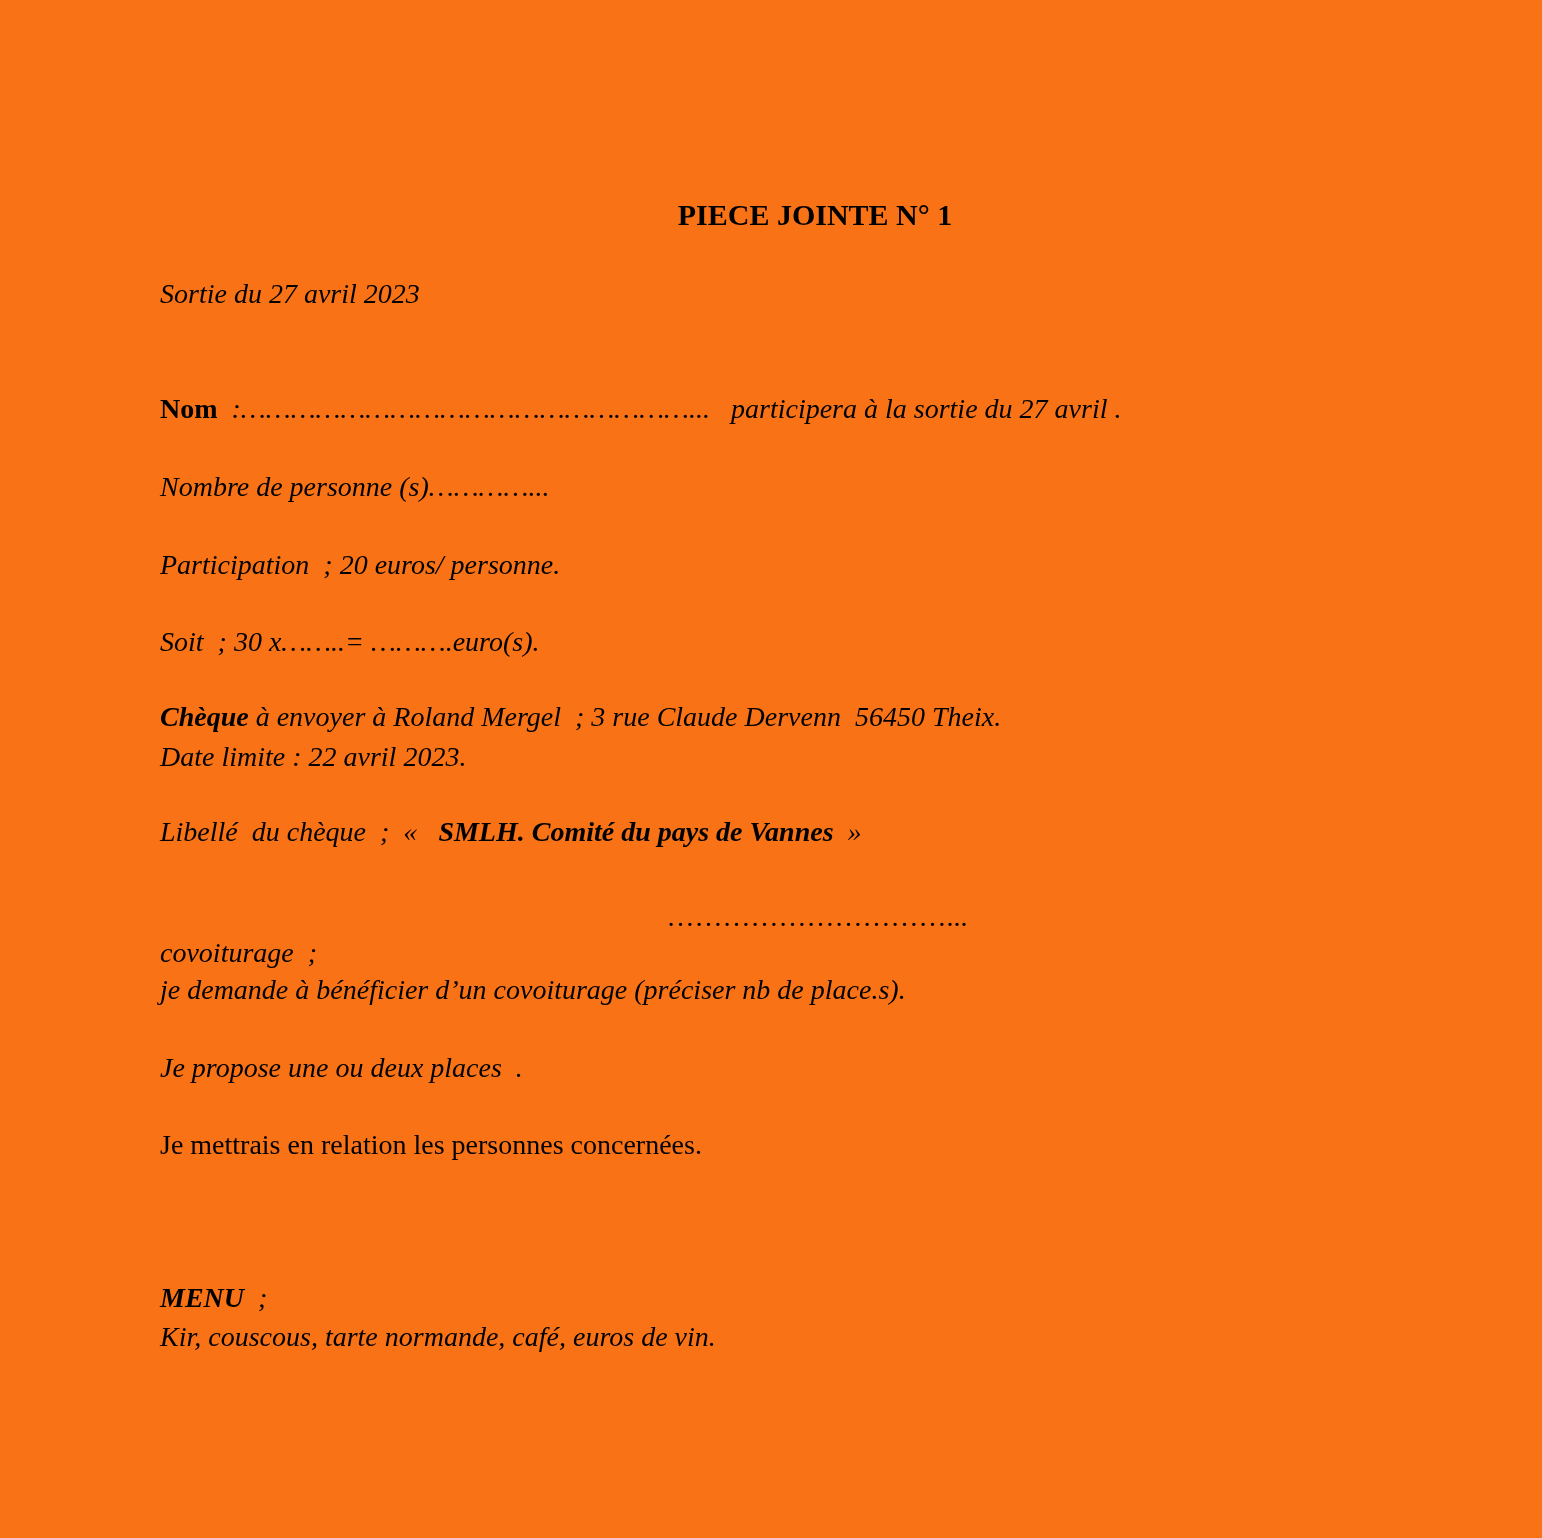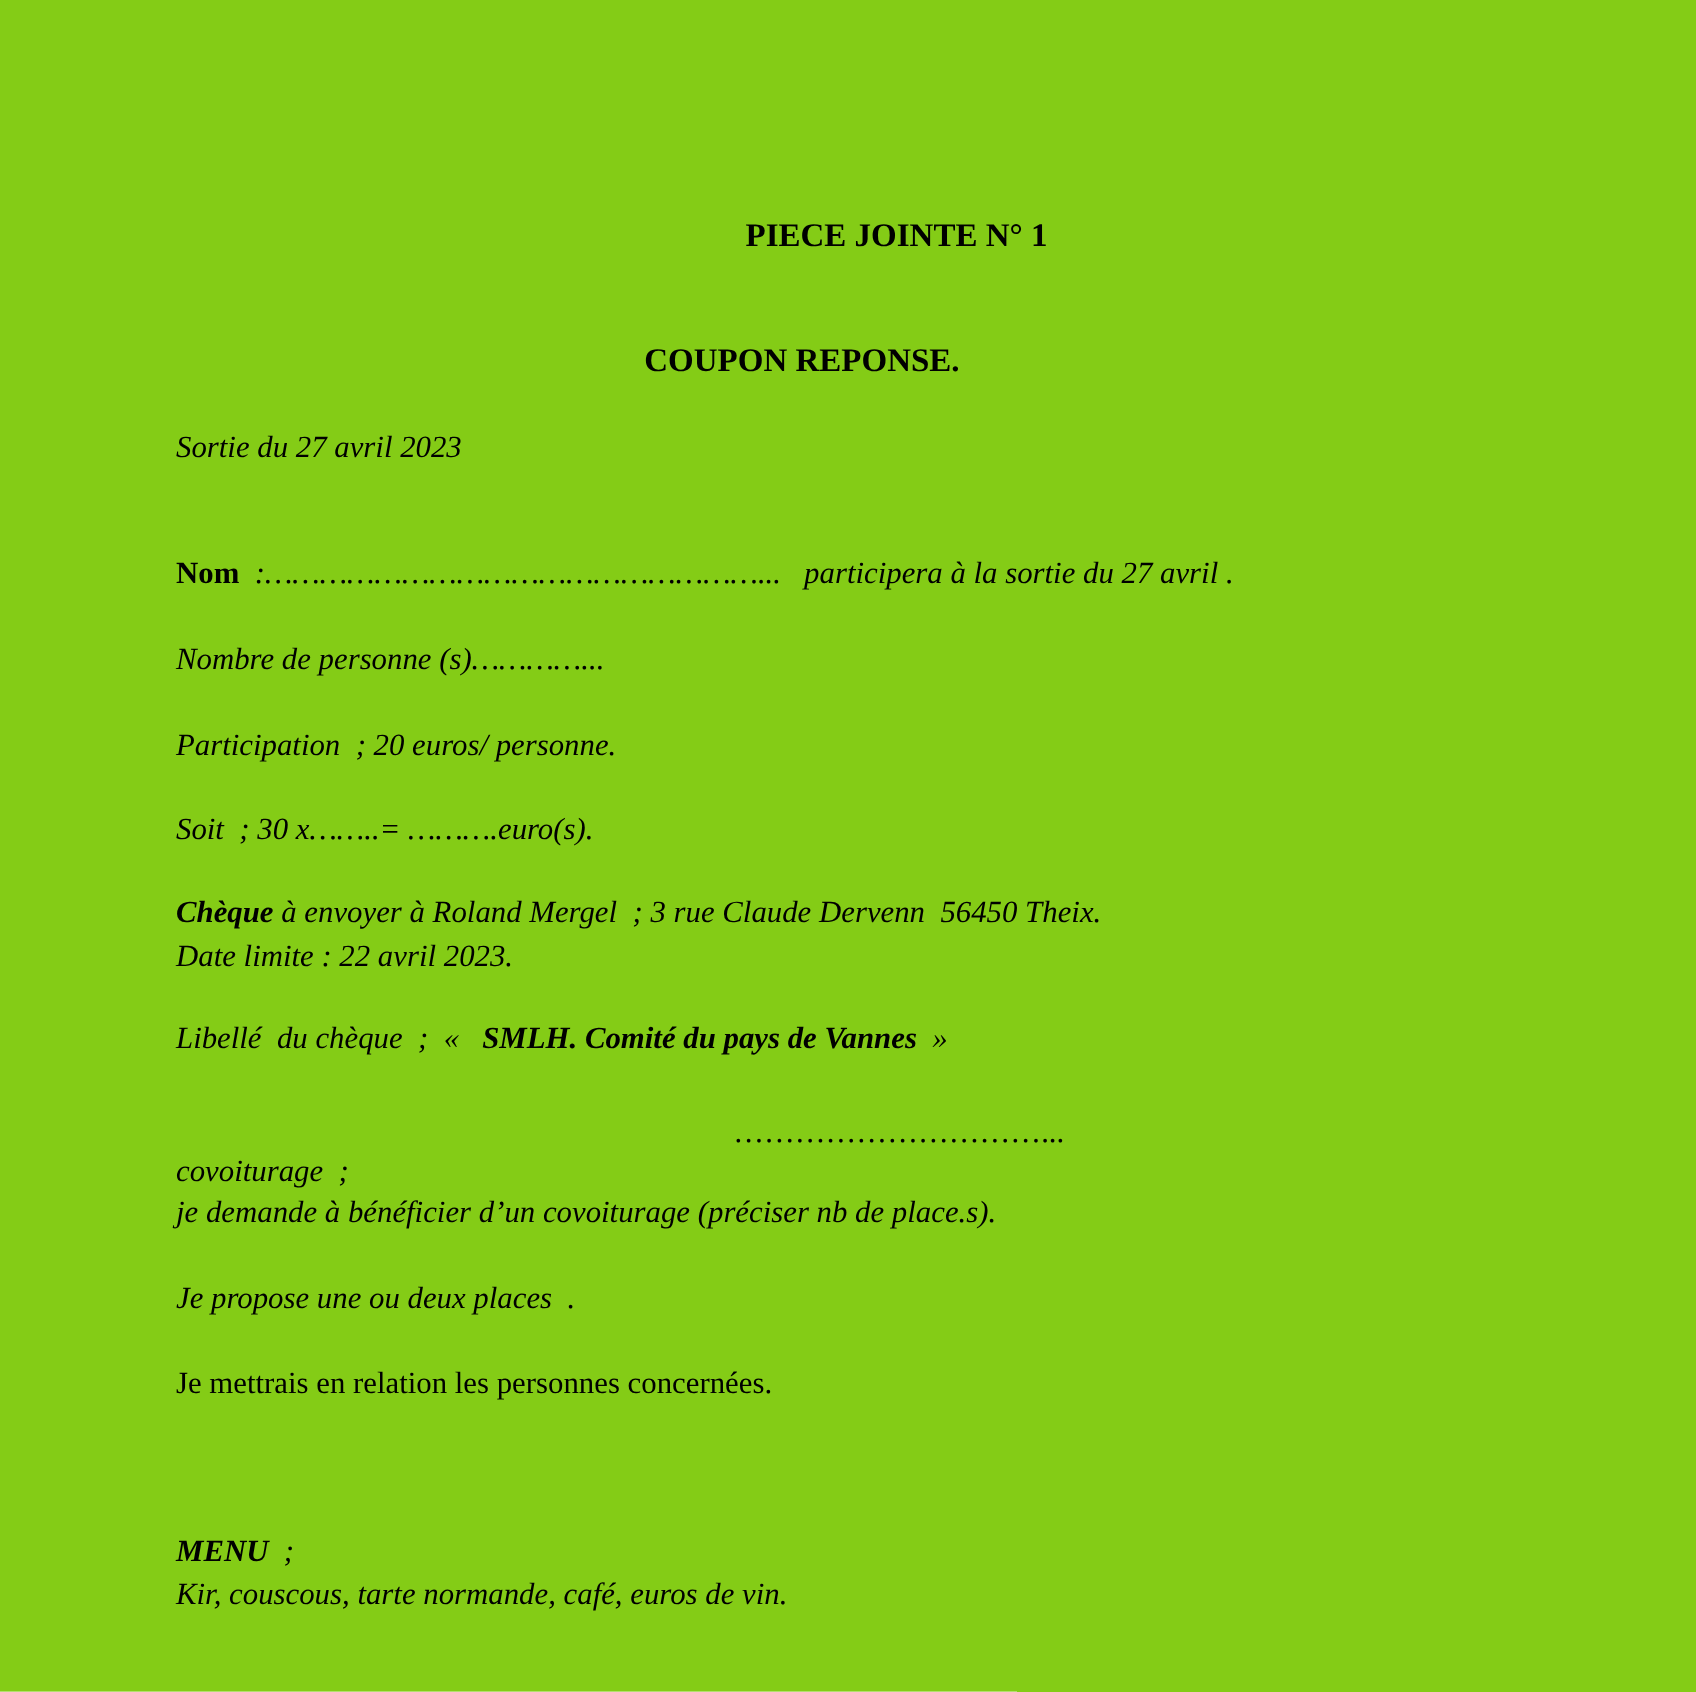--- a/index.html
+++ b/index.html
@@ -4,21 +4,21 @@
 <style>
   html, body {
     margin: 0;
     padding: 0;
     background: #ffffff;
   }
   .page {
     position: relative;
     width: 1542px;
     height: 1538px;
-    background: #84cc16;
+    background: #f97316;
     color: #000000;
     font-family: "Liberation Serif", "DejaVu Serif", serif;
     font-size: 28px;
     box-sizing: border-box;
     padding: 197px 140px 0 160px;
     overflow: hidden;
   }
   .page h1, .page h2, .page p {
     margin: 0;
     line-height: 36px;
@@ -62,21 +62,20 @@
   .menu-heading      { margin-top: 117px !important; font-style: italic; }
   .menu-items        { margin-top: 3px  !important; font-style: italic; }
 </style>
 </head>
 <body>
 
 <div class="page">
 
   <h1 class="title">PIECE JOINTE N° 1</h1>
 
-  <h2 class="subtitle">COUPON REPONSE.</h2>
 
   <p class="date-line">Sortie du 27 avril 2023</p>
 
   <p class="nom-line"><span class="bold">Nom</span><span class="italic">  :………………………………………………...</span><span class="italic">   participera à la sortie du 27 avril .</span></p>
 
   <p class="persons-line">Nombre de personne (s)…………...</p>
 
   <p class="participation-line">Participation  ; 20 euros/ personne.</p>
 
   <p class="total-line">Soit  ; 30 x……..= ……….euro(s).</p>

